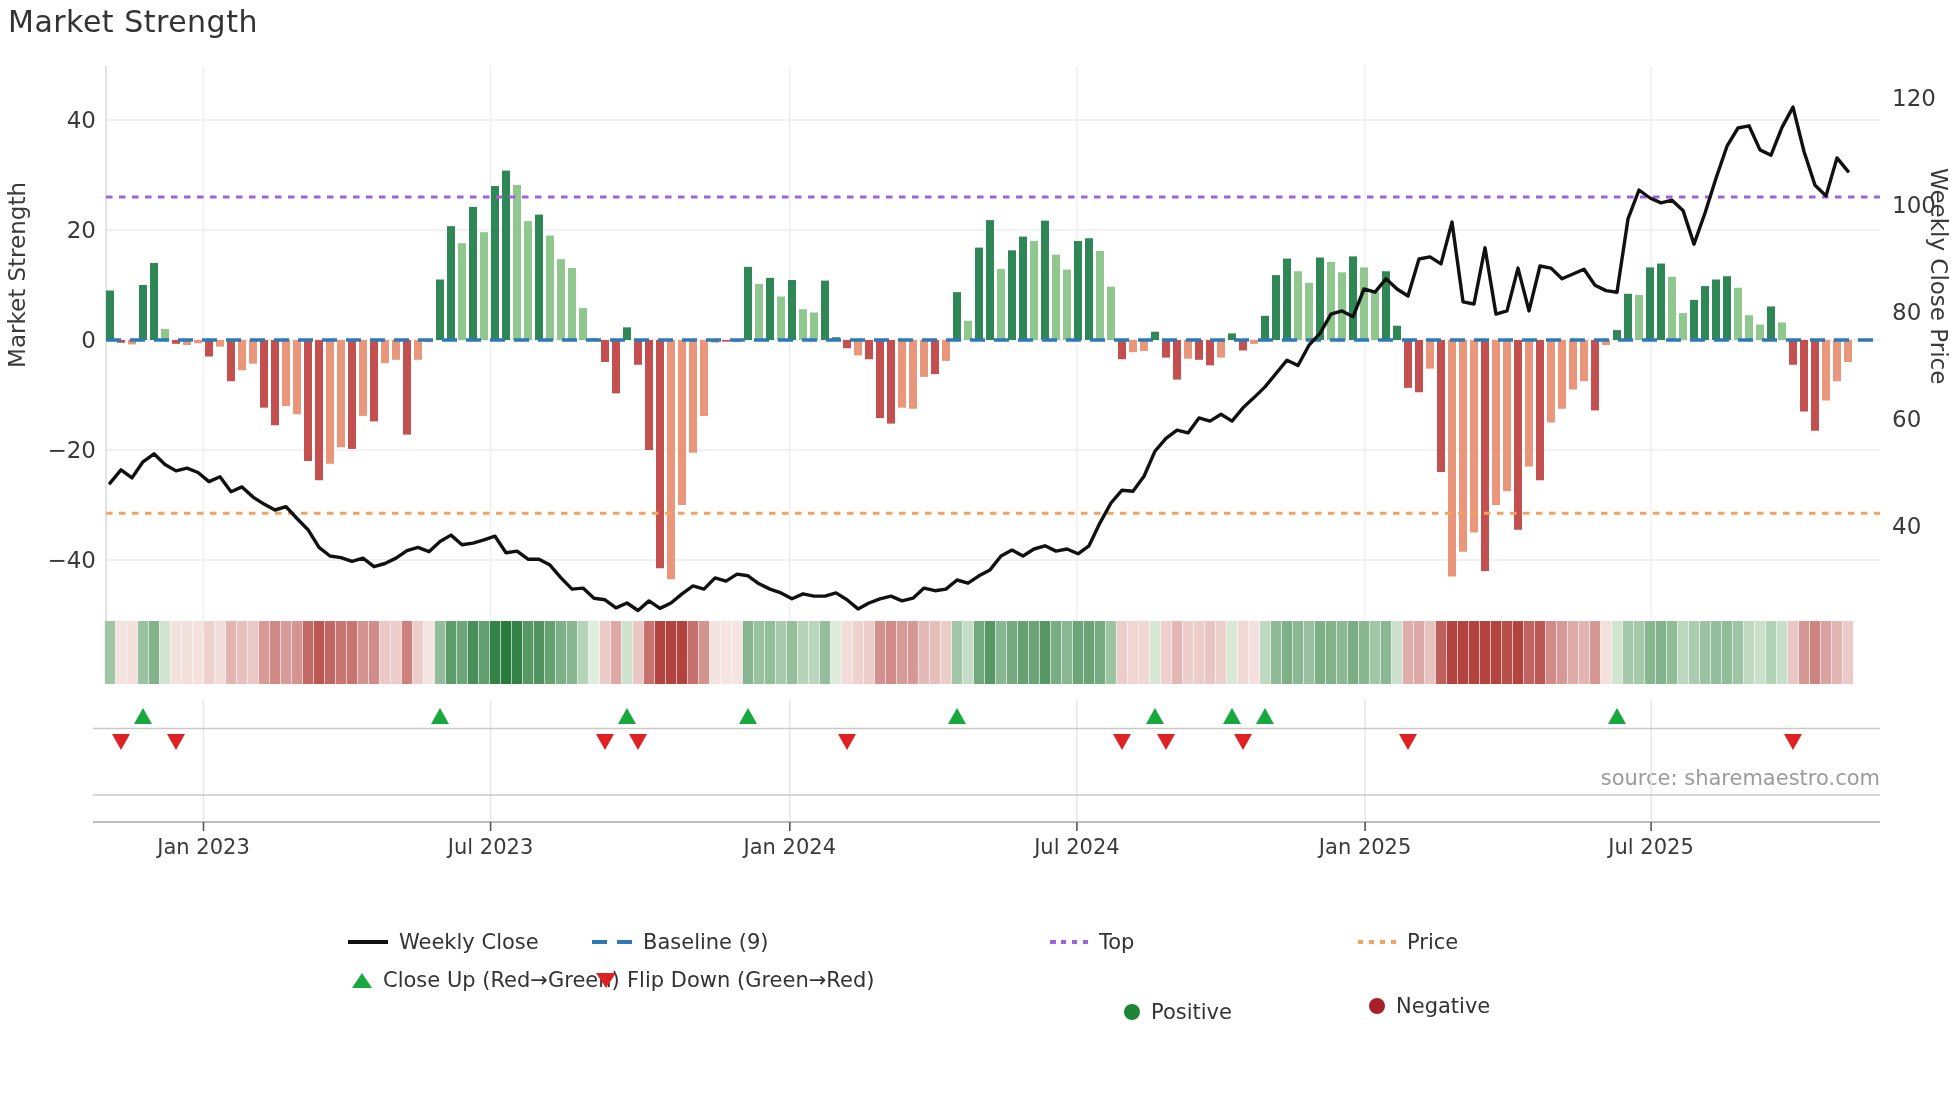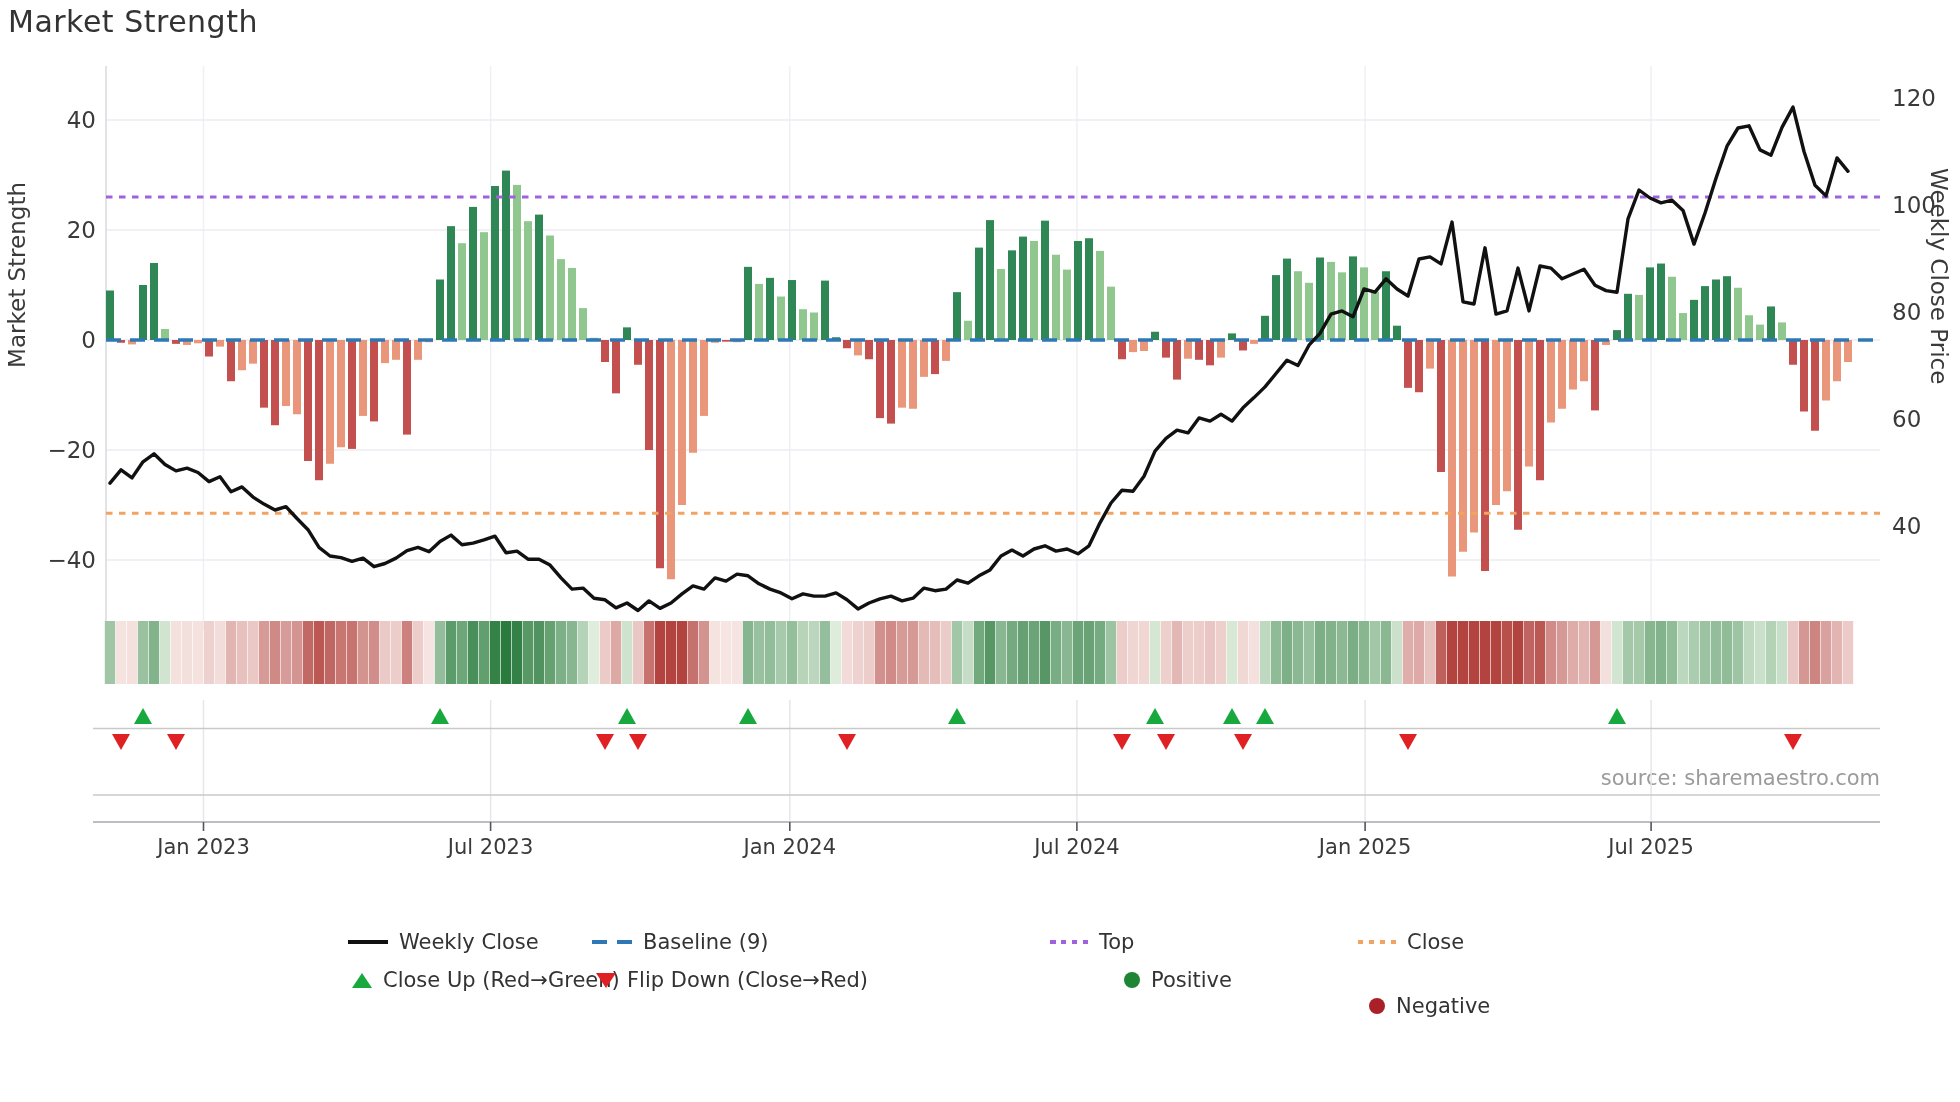--- a/index.html
+++ b/index.html
@@ -441,31 +441,31 @@
     <div class="li" style="left:592px;top:928px">
       <span class="sw sw-dash-blue"></span>
       <span class="ltext">Baseline (9)</span>
     </div>
     <div class="li" style="left:1050px;top:928px">
       <span class="sw sw-dot-purple"></span>
       <span class="ltext">Top</span>
     </div>
     <div class="li" style="left:1358px;top:928px">
       <span class="sw sw-dot-orange"></span>
-      <span class="ltext">Close</span>
+      <span class="ltext">Price</span>
     </div>
     <div class="li" style="left:352px;top:966px">
       <span class="sw sw-tri-up"></span>
       <span class="ltext">Close Up (Red→Green)</span>
     </div>
     <div class="li" style="left:596px;top:966px">
       <span class="sw sw-tri-down"></span>
-      <span class="ltext">Flip Down (Close→Red)</span>
-    </div>
-    <div class="li" style="left:1113px;top:966px">
+      <span class="ltext">Flip Down (Green→Red)</span>
+    </div>
+    <div class="li" style="left:1113px;top:998px">
       <span class="sw sw-circle-green"></span>
       <span class="ltext">Positive</span>
     </div>
     <div class="li" style="left:1358px;top:992px">
       <span class="sw sw-circle-red"></span>
       <span class="ltext">Negative</span>
     </div>
   </div>
 </div>
 

